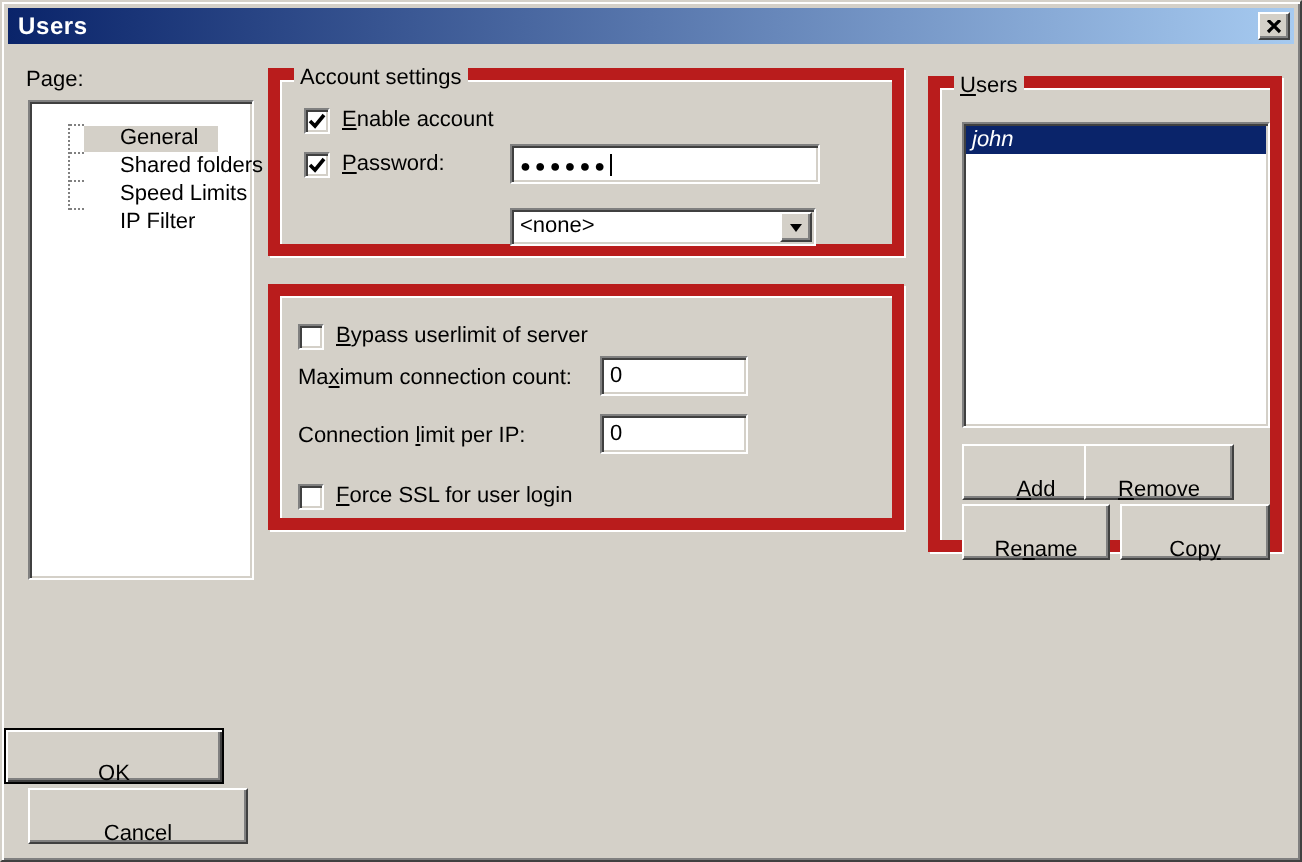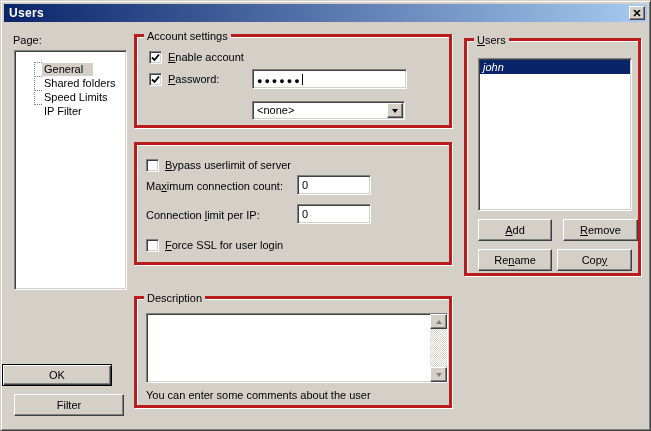--- a/index.html
+++ b/index.html
@@ -35,29 +35,29 @@
   .sunken {
     background:#fff; border:1px solid; border-color:#808080 #fff #fff #808080;
     box-shadow: inset 1px 1px 0 #404040, inset -1px -1px 0 #d4d0c8;
   }
   .field { position:absolute; padding:4px 3px 0 4px; font-size:11px; line-height:11px; white-space:nowrap; overflow:hidden; }
 
   .btn {
     position:absolute; background:#d4d0c8;
     border:1px solid; border-color:#fff #404040 #404040 #fff;
     box-shadow: inset -1px -1px 0 #808080;
-    text-align:center; line-height:19px; font-size:11px; padding:0;
+    text-align:center; line-height:19px; font-size:11px; padding:13px;
   }
   .btn-default {
     border:1px solid #000;
     box-shadow: inset 1px 1px 0 #fff, inset -1px -1px 0 #404040, inset -2px -2px 0 #808080;
   }
 
   .group {
-    position:absolute; border:3px solid #b91c1c;
+    position:absolute; border:6px solid #b91c1c;
     box-shadow: inset 1px 1px 0 #ffffff, 1px 1px 0 #ffffff;
   }
   .group-title {
     position:absolute; top:-7px; left:7px; background:var(--dialog-bg,#d4d0c8);
     padding:0 3px; line-height:13px; white-space:nowrap;
   }
 
   .checkbox { position:absolute; display:flex; align-items:center; }
   .checkbox .box {
     width:13px; height:13px; flex:none; position:relative;
@@ -75,21 +75,21 @@
     box-shadow: inset -1px -1px 0 #808080;
     display:flex; align-items:center; justify-content:center;
   }
   .arr-down { width:0; height:0; border:3px solid transparent; border-top:4px solid #000; margin-top:4px; }
 
   
   .tree { position:absolute; }
   .tree-vline { position:absolute; left:19px; top:11px; height:43px; border-left:1px dotted #808080; }
   .tree-row { position:absolute; left:1px; right:1px; height:14px; display:flex; align-items:center; padding-left:19px; }
   .tree-stub { width:7px; height:0; border-top:1px dotted #808080; flex:none; }
-  .tree-label { padding:0 2px; line-height:13px; white-space:nowrap;margin-top:14px; }
+  .tree-label { padding:0 18px; line-height:13px; white-space:nowrap;margin-top:14px; }
   .tree-row.selected .tree-label { background:var(--inactive-selection-bg,#d4d0c8); padding-right:10px; }
 
   
   .user-row { position:absolute; left:1px; right:1px; top:1px; height:14px; line-height:14px; padding-left:3px; }
   .user-row.selected { background:var(--selection-bg,#0a246a); color:var(--selection-text,#fff);font-style:italic; }
 
   
   .dots { font-size:9px; font-weight:bold; letter-spacing:2px; position:relative; top:1px; }
   .caret { display:inline-block; width:1px; height:11px; background:#000; vertical-align:text-bottom; }
 
@@ -139,21 +139,21 @@
       <span class="tree-stub"></span>
       <span class="tree-label">Speed Limits</span>
     </div>
     <div class="tree-row" style="top:46px">
       <span class="tree-stub"></span>
       <span class="tree-label">IP Filter</span>
     </div>
   </div>
 
   <button class="btn btn-default" style="left:1px;top:363px;width:110px;height:22px">OK</button>
-  <button class="btn" style="left:13px;top:393px;width:110px;height:22px">Filter</button>
+  <button class="btn" style="left:13px;top:393px;width:110px;height:22px">Cancel</button>
 
   <div class="group" style="left:133px;top:33px;width:318px;height:94px">
     <span class="group-title">Account settings</span>
 
     <div class="checkbox checked" style="left:12px;top:14px">
       <span class="box">
         <svg class="check" width="9" height="9" viewBox="0 0 9 9">
             <path d="M1 4.5 L3.5 7 L8 1.5" stroke="#000" stroke-width="1.8" fill="none"></path>
           </svg>
       </span>
@@ -202,46 +202,29 @@
     </div>
 
     <div class="checkbox" style="left:9px;top:94px">
       <span class="box">
         
       </span>
       <span class="cb-label"><u>F</u>orce SSL for user login</span>
     </div>
   </div>
 
-  <div class="group" style="left:133px;top:295px;width:318px;height:112px">
-    <span class="group-title">Description</span>
-
-    <div class="sunken textarea" style="left:9px;top:14px;width:302px;height:70px">
-      <span></span>
-      <div class="scrollbar">
-        <span class="sb-btn sb-up">
-          <span class="arr-up-g"></span>
-        </span>
-        <span class="sb-btn sb-down">
-          <span class="arr-down-g"></span>
-        </span>
-      </div>
-    </div>
-
-    <div class="lbl" style="left:9px;top:90px">You can enter some comments about the user</div>
-  </div>
 
   <div class="group" style="left:463px;top:37px;width:177px;height:238px">
     <span class="group-title"><u>U</u>sers</span>
 
     <div class="sunken" style="position:absolute;left:11px;top:17px;width:154px;height:153px">
       <div class="user-row selected">
         <span>john</span>
       </div>
     </div>
 
     <button class="btn" style="left:11px;top:178px;width:74px;height:22px"><u>A</u>dd</button>
-    <button class="btn" style="left:96px;top:178px;width:75px;height:22px"><u>R</u>emove</button>
+    <button class="btn" style="left:72px;top:178px;width:75px;height:22px"><u>R</u>emove</button>
     <button class="btn" style="left:11px;top:208px;width:74px;height:22px">Re<u>n</u>ame</button>
     <button class="btn" style="left:90px;top:208px;width:75px;height:22px">Cop<u>y</u></button>
   </div>
 
 </div>
 
 </body></html>

